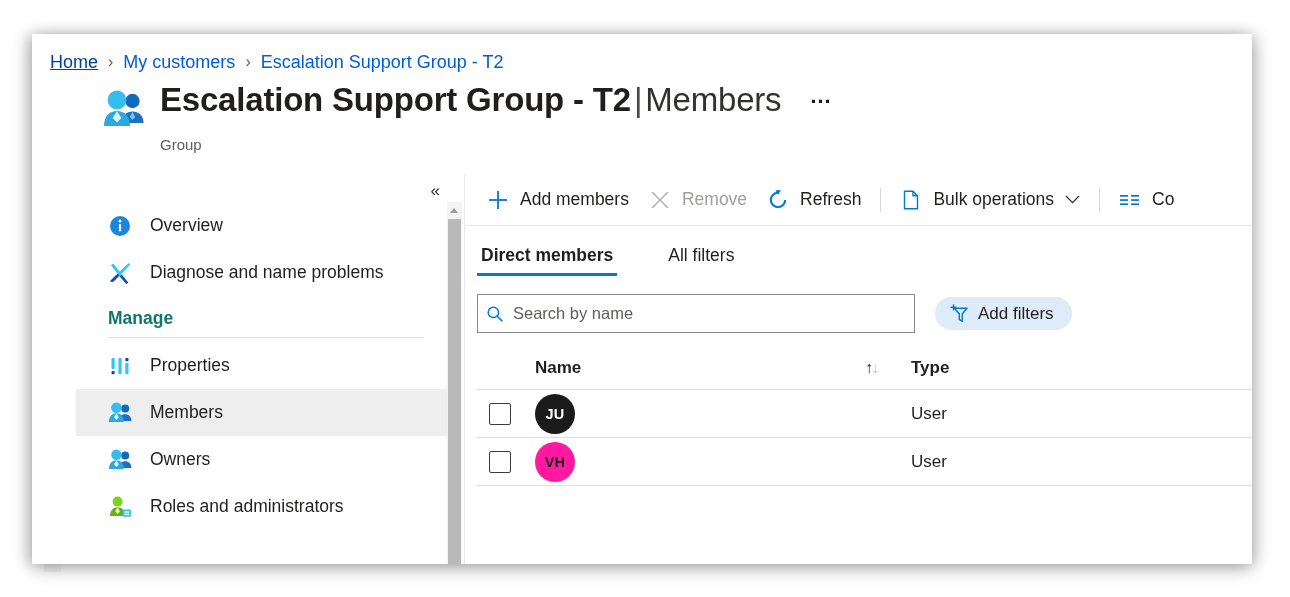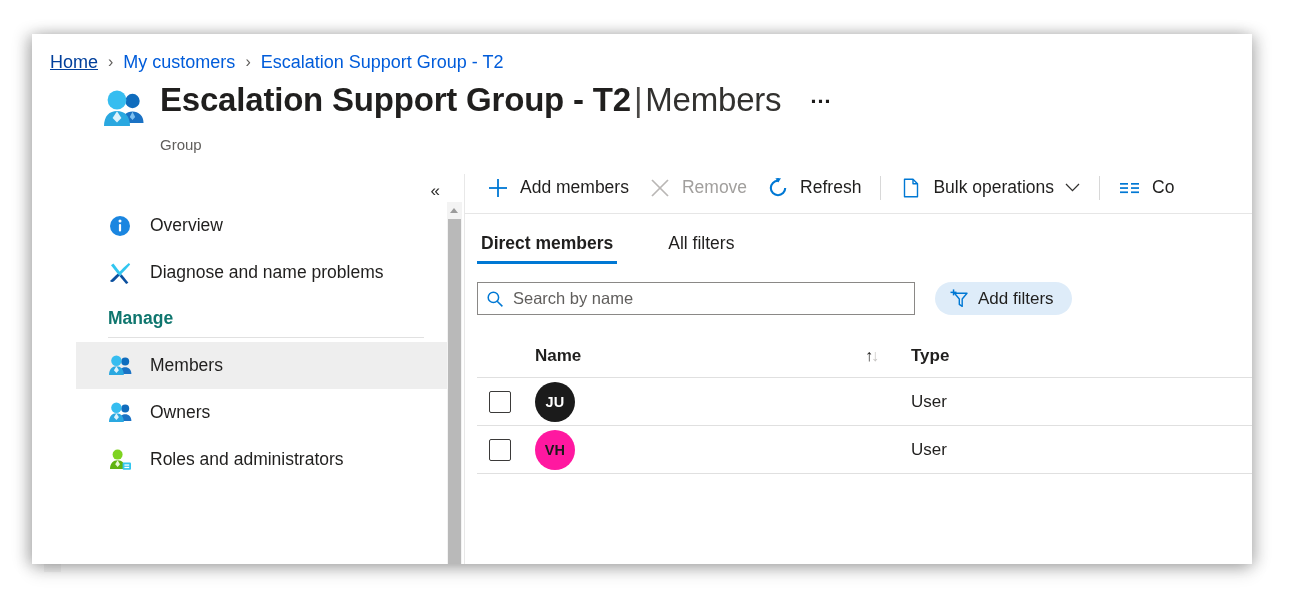--- a/index.html
+++ b/index.html
@@ -194,21 +194,21 @@
   }
   #nav-section-divider {
     margin: 8px 0 4px 32px;
     width: 316px; height: 1px;
     background: #e1e1e1;
   }
 
   
   #content {
     position: absolute;
-    left: 433px; top: 128px;
+    left: 433px; top: 140px;
     width: 787px; height: 390px;
     background: #ffffff;
   }
 
   
   #toolbar {
     position: absolute;
     left: 0; top: 0;
     width: 787px; height: 52px;
     display: flex;
@@ -279,21 +279,21 @@
   }
 
   
   #filter-row {
     position: absolute;
     left: 12px; top: 120px;
     display: flex;
     align-items: center;
   }
   #search-box {
-    width: 438px; height: 33px;
+    width: 438px; height: 39px;
     border: 1px solid #8a8886;
     background: #ffffff;
     display: flex;
     align-items: center;
     padding: 0 8px;
     box-sizing: border-box;
   }
   #search-input {
     border: none;
     outline: none;
@@ -438,20 +438,32 @@
             <path d="M9.6 12.7 L11.6 14.6 L6.2 20 C5 21.2 3 21.2 2 20 L7.6 14.6 Z" fill="#0b4f9e"></path>
           </svg>
         </span>
         <span class="nav-label">Diagnose and name problems</span>
       </div>
     </div>
 
     <div id="nav-section-manage">Manage</div>
     <div id="nav-section-divider"></div>
 
+    <div class="nav-item">
+      <span class="nav-ico">
+        <svg width="24" height="24" viewBox="0 0 24 24">
+          <rect x="3.5" y="4" width="3.2" height="11" rx="1" fill="#31c6f0"></rect>
+          <rect x="3.5" y="17" width="3.2" height="3.2" rx="1" fill="#0b4f9e"></rect>
+          <rect x="10.4" y="4" width="3.2" height="16.2" rx="1" fill="#31c6f0"></rect>
+          <rect x="17.3" y="4" width="3.2" height="3.2" rx="1" fill="#0b4f9e"></rect>
+          <rect x="17.3" y="9" width="3.2" height="11.2" rx="1" fill="#31c6f0"></rect>
+        </svg>
+      </span>
+      <span class="nav-label">Properties</span>
+    </div>
 
     <div class="nav-item selected">
       <span class="nav-ico">
         <svg width="24" height="24" viewBox="0 0 24 24">
           <circle cx="17.2" cy="7.4" r="4" fill="#0f6cbd"></circle>
           <path d="M11 20 C11 15.8 13.6 13.3 17.2 13.3 C20.8 13.3 23.4 15.8 23.4 20 Z" fill="#1b72c4"></path>
           <circle cx="8.4" cy="6.8" r="5.2" fill="#36bdf0"></circle>
           <path d="M1 21 C1 15.4 4.1 12.2 8.4 12.2 C12.7 12.2 15.8 15.4 15.8 21 Z" fill="#2aa8e0"></path>
           <path d="M8.4 12.3 L5.9 16.2 L8.4 19 L10.9 16.2 Z" fill="#ddf2fc"></path>
         </svg>

